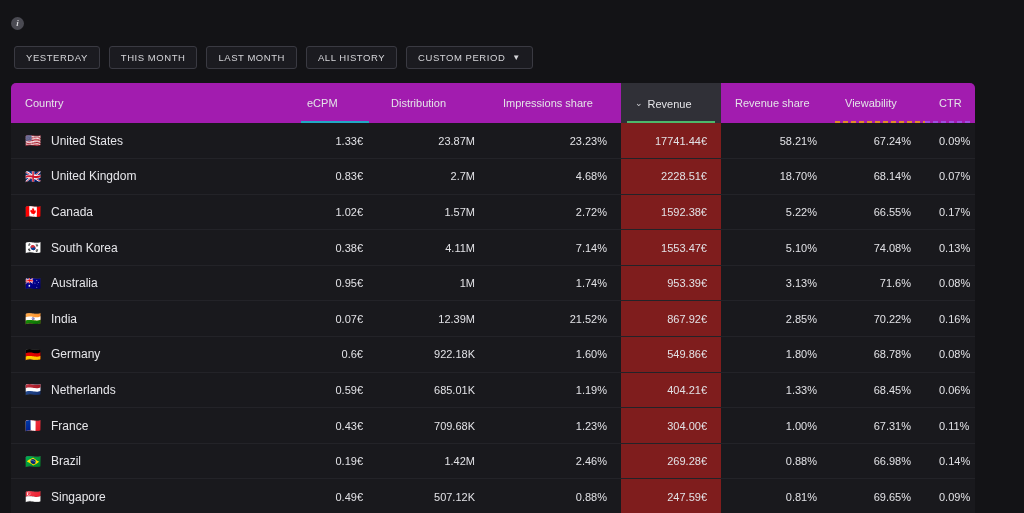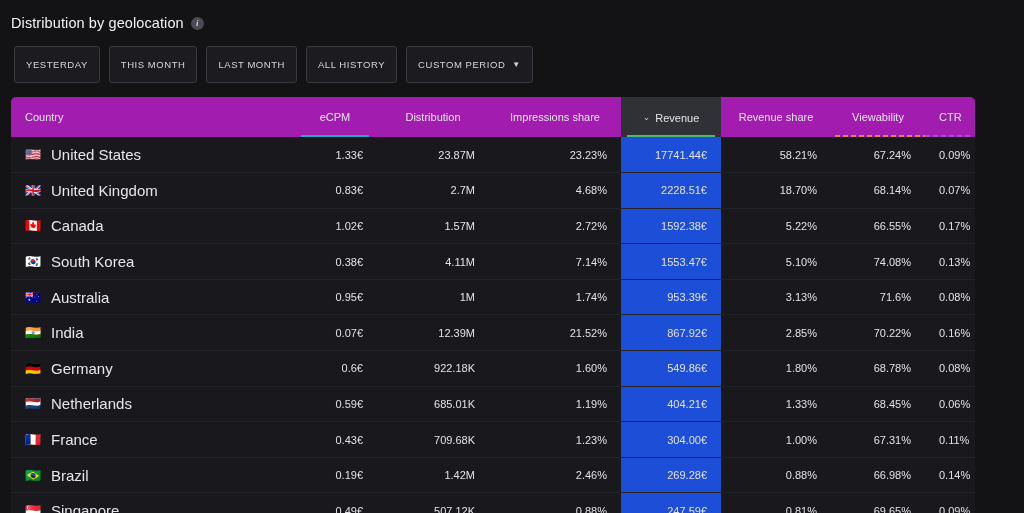--- a/index.html
+++ b/index.html
@@ -21,21 +21,21 @@
     width:13px; height:13px; border-radius:50%;
     background:#4a4a52; color:#d8d8dc;
     font-size:9px; line-height:13px; text-align:center;
     font-family:"Liberation Serif",serif; font-style:italic; font-weight:bold;
     display:inline-block; margin-top:1px;
   }
 
   
   .btn-row { display:flex; gap:9px; margin:13px 0 0 3px; }
   .pbtn {
-    height:37px; border:1px solid #3a3a42; border-radius:3px;
+    height:23px; border:1px solid #3a3a42; border-radius:3px;
     background:#1b1b20; color:#d6d6da;
     font-size:9.5px; letter-spacing:.55px; font-weight:500;
     display:flex; align-items:center; padding:6px 11px; white-space:nowrap;
     cursor:pointer; font-family:"Liberation Sans",sans-serif;
   }
   .pbtn.active {
     background:#32c2d6; border-color:#32c2d6; color:#0e2b30; font-weight:700;
   }
   .pbtn .caret {
     margin-left:7px; font-size:8px; color:#d6d6da; line-height:1;
@@ -48,21 +48,21 @@
     background:#18181c;
   }
   table { border-collapse:collapse; width:964px; table-layout:fixed; }
 
   thead th {
     background:#a21caf; height:40px; position:relative;
     font-size:11px; font-weight:400; color:#e4e4e8;
     padding:0 14px; vertical-align:middle;
   }
   th.col-country { text-align:left; width:282px; }
-  th.num { text-align:center; }
+  th.num { text-align:left; }
   th .hd { display:inline-flex; align-items:center; gap:5px; justify-content:flex-end; }
   .sort-caret { font-size:9px; color:#cfcfd4; line-height:1; }
 
   th .rule { position:absolute; left:0; right:0; bottom:0; height:2.5px; }
   .rule.solid-cyan  { background:#21a8c4; left:8px; right:8px; }
   .rule.solid-green { background:#4cb96b; left:6px; right:6px; }
   .rule.dot-orange  {
     background:repeating-linear-gradient(to right,#e08a2a 0 5px,transparent 5px 8px);
     left:4px; right:0;
   }
@@ -71,36 +71,35 @@
     left:0; right:4px;
   }
 
   tbody td {
     height:35.6px; font-size:11px; color:#e2e2e6; padding:0 14px;
     border-bottom:1px solid #232328; background:#19191d;
     vertical-align:middle; white-space:nowrap;
   }
   td.col-country { text-align:left; }
   td.num { text-align:right; }
-  td.hl, th.hl { background:#1d4ed8; }
+  td.hl, th.hl { background:#7f1d1d; }
   th.hl { background:#303037; }
 
   .cc { display:flex; align-items:center; gap:9px; }
   .flag {
     font-size:13px; line-height:1; width:17px; display:inline-block;
     font-family:"DejaVu Sans",sans-serif;
   }
-  .cname { font-size:15px; color:#e6e6ea; }
+  .cname { font-size:12px; color:#e6e6ea; }
 </style>
 </head>
 <body>
 
 <div class="panel-head">
   <div class="title-row">
-    <span class="title">Distribution by geolocation</span>
     <span class="info-icon">i</span>
   </div>
   <div class="btn-row" id="btn-row">
       <div class="pbtn">
         <span>YESTERDAY</span>
       </div>
       <div class="pbtn">
         <span>THIS MONTH</span>
       </div>
       <div class="pbtn">

